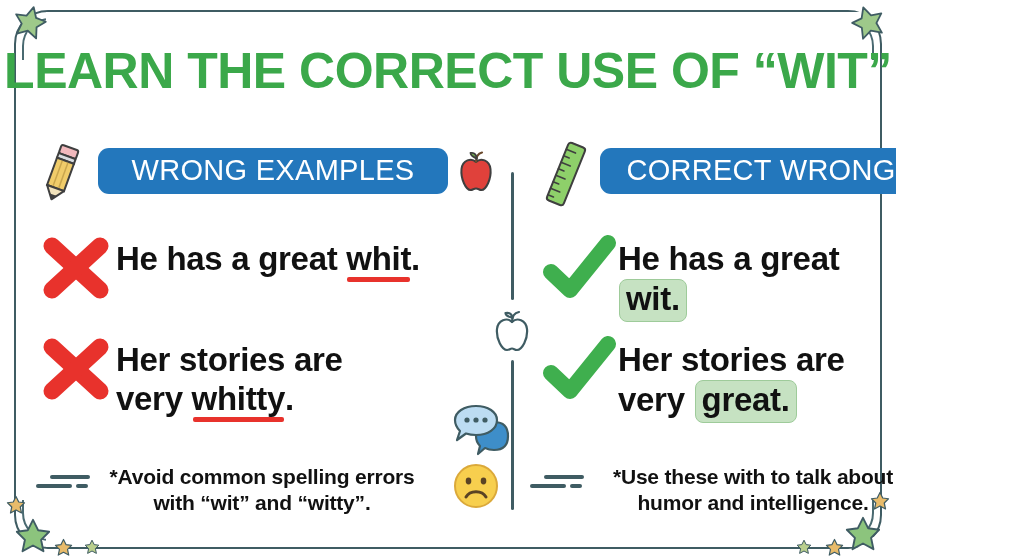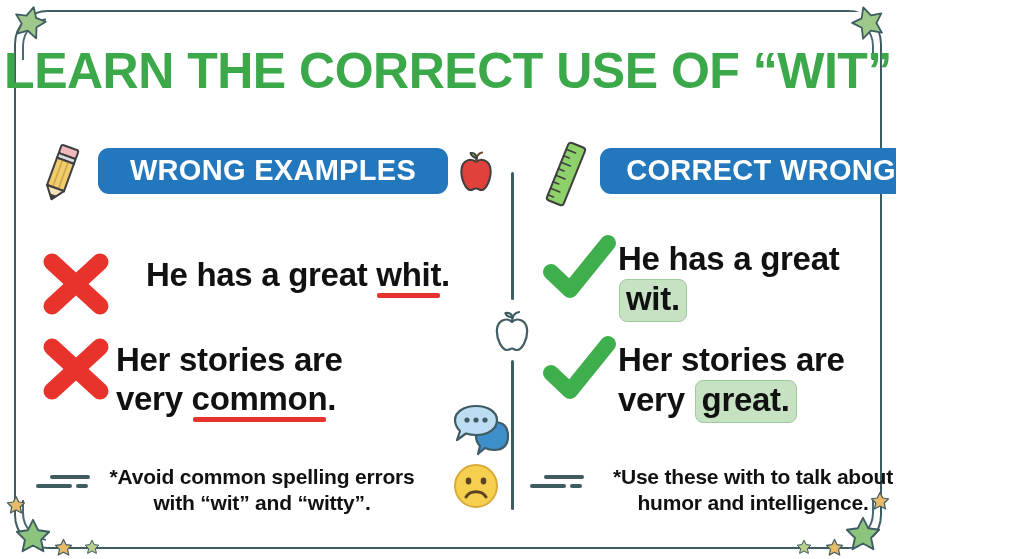--- a/index.html
+++ b/index.html
@@ -68,21 +68,21 @@
     white-space: nowrap;
     line-height: 1;
   }
 
   
   .banner {
     position: absolute;
     background: #2377bc;
     color: #ffffff;
     font-size: 29px;
-    font-weight: bold;
+    font-weight: normal;
     border-radius: 11px;
     padding: 8px 22px 9px 22px;
     letter-spacing: 0.3px;
     white-space: nowrap;
     line-height: 1;
     box-sizing: border-box;
     text-align: center;
   }
   .banner-wrong   { left: 98px;  top: 148px; width: 350px; }
   .banner-correct { left: 600px; top: 148px; width: 322px; }
@@ -119,21 +119,21 @@
     position: relative;
   }
   .sentence {
     font-size: 33px;
     font-weight: bold;
     color: #111111;
     line-height: 1.18;
     letter-spacing: -0.3px;
     padding-top: 8px;
   }
-  .row-w1 { left: 38px;  top: 248px; gap: 30px; }
+  .row-w1 { left: 38px;  top: 232px; }
   .row-w2 { left: 38px;  top: 333px; }
   .row-c1 { left: 540px; top: 232px; }
   .row-c2 { left: 540px; top: 333px; }
 
   .err {
     position: relative;
     display: inline-block;
   }
   .err::after {
     content: "";
@@ -274,21 +274,21 @@
     <div class="mark">
       <svg viewBox="0 0 78 72" width="78" height="72">
         <g stroke="#e8322c" stroke-width="17" stroke-linecap="round">
           <line x1="14" y1="14" x2="62" y2="58"></line>
           <line x1="62" y1="14" x2="14" y2="58"></line>
         </g>
       </svg>
     </div>
     <div class="sentence">
       <span>Her stories are</span><br>
-      <span>very </span><span class="err">common</span><span>.</span>
+      <span>very </span><span class="err">whitty</span><span>.</span>
     </div>
   </div>
 
   <div class="row row-c1">
     <div class="mark">
       <svg viewBox="0 0 78 72" width="78" height="72">
         <polyline points="11,40 30,58 68,11" fill="none" stroke="#3faf4e" stroke-width="16" stroke-linecap="round" stroke-linejoin="round"></polyline>
       </svg>
     </div>
     <div class="sentence">

